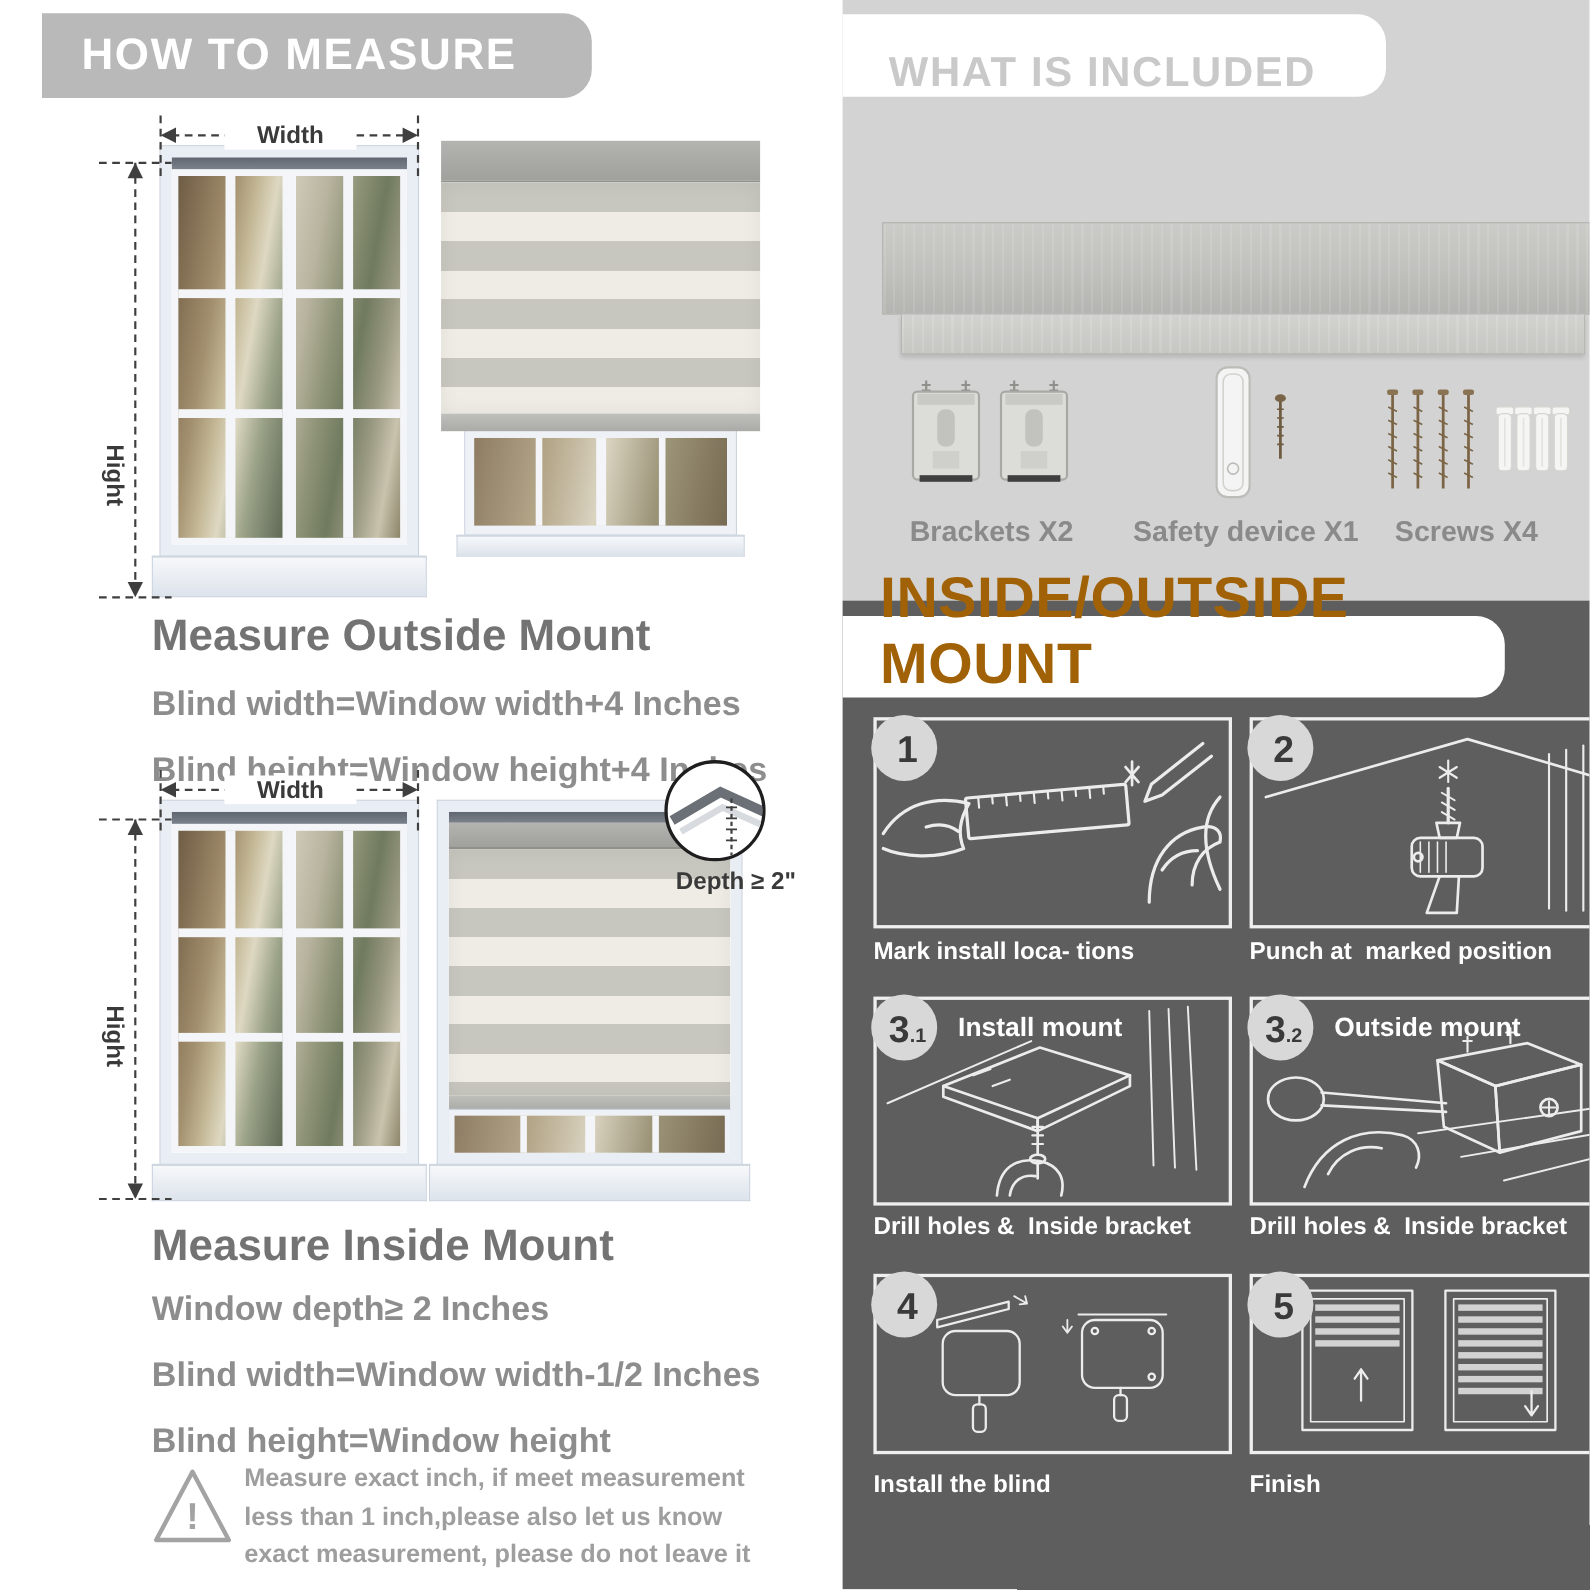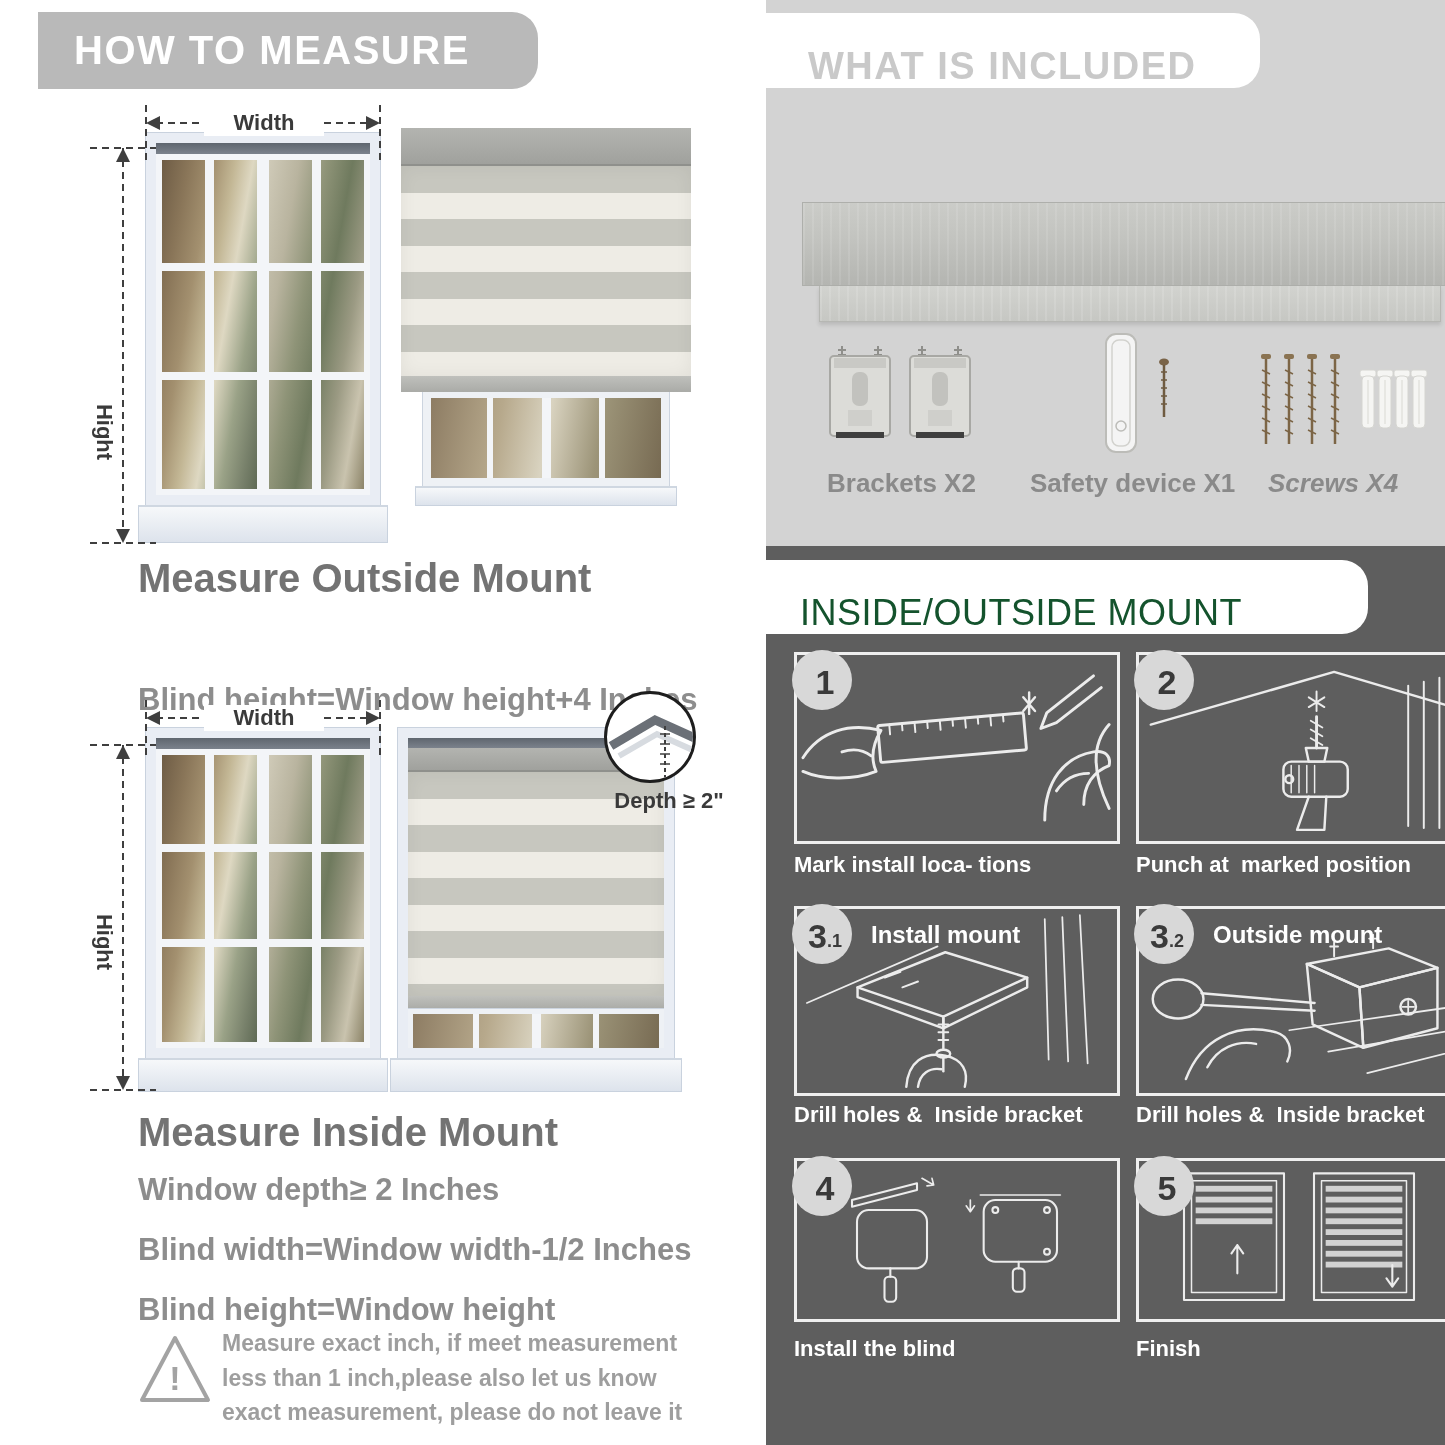--- a/index.html
+++ b/index.html
@@ -43,21 +43,21 @@
   .mini-photo{border:8px solid #eef1f5;outline:1px solid #ccd4df;background:
       linear-gradient(#f3f5f8,#f3f5f8) 50% 0/9px 100% no-repeat,
       linear-gradient(#f3f5f8,#f3f5f8) 25% 0/6px 100% no-repeat,
       linear-gradient(#f3f5f8,#f3f5f8) 75% 0/6px 100% no-repeat,
       linear-gradient(100deg,#8d7c63 0%,#b7a98c 30%,#d9d3c0 50%,#9c9478 72%,#776a52 100%);}
 
   
   .panel-light{background:#d3d3d3;}
   .panel-dark{background:#5e5e5e;}
   .included-header{color:#c9c9c9;font-weight:bold;font-size:38px;letter-spacing:1.5px;padding-left:42px;}
-  .mount-header{color:#14532d;font-weight:normal;font-size:36px;letter-spacing:0.5px;padding-left:34px;}
+  .mount-header{color:#a16207;font-weight:bold;font-size:52px;letter-spacing:0.5px;padding-left:34px;}
   .product-label{font-size:33px;font-weight:bold;color:#7d7d7d;text-align:center;}
   .item-label{font-size:26px;font-weight:bold;color:#8a8a8a;}
   .rail-main{background:
       repeating-linear-gradient(90deg,rgba(255,255,255,0.10) 0 2px,rgba(0,0,0,0.0) 2px 9px),
       linear-gradient(180deg,#cbccc8 0%,#c2c3bf 45%,#b4b5b1 100%);
       border:1px solid #aeafab;}
   .rail-lip{background:
       repeating-linear-gradient(90deg,rgba(255,255,255,0.12) 0 2px,rgba(0,0,0,0.0) 2px 9px),
       linear-gradient(180deg,#d2d3cf,#c6c7c3);
       border:1px solid #b6b7b3;border-top:none;box-shadow:0 3px 4px rgba(0,0,0,0.12);}
@@ -115,20 +115,21 @@
   <div class="abs mini-photo" style="left:385px;top:390px;width:246px;height:96px;"></div>
   <div class="abs sill" style="left:377px;top:486px;width:262px;height:20px;"></div>
 
   <div class="abs" style="left:363px;top:128px;width:290px;">
     <div class="blind-rail" style="height:36px;"></div>
     <div class="zebra-fabric" style="height:210px;"></div>
     <div class="blind-bottomrail" style="height:16px;"></div>
   </div>
 
   <div class="abs h-title" style="left:100px;top:556px;">Measure Outside Mount</div>
+  <div class="abs rule-line" style="left:100px;top:622px;">Blind width=Window width+4 Inches</div>
   <div class="abs rule-line" style="left:100px;top:682px;">Blind height=Window height+4 Inches</div>
 
   <div class="abs win-frame" style="left:108px;top:728px;width:234px;height:330px;">
     <div class="win-inner">
       <div class="win-track"></div>
       <div class="sashes">
         <div class="sash facade"></div>
         <div class="sash tree"></div>
       </div>
     </div>
@@ -268,21 +269,21 @@
       <g transform="translate(157,0)">
           <rect x="-2" y="24" width="16" height="7" rx="2" fill="#f5f5f3" stroke="#d5d5d1"></rect>
           <rect x="0" y="30" width="12" height="52" rx="4" fill="#f5f5f3" stroke="#d5d5d1"></rect>
           <path d="M6,34 v44" stroke="#e2e2de" stroke-width="1.5"></path>
         </g>
     </g>
   </svg>
 
   <div class="abs item-label" style="left:789px;top:468px;">Brackets X2</div>
   <div class="abs item-label" style="left:992px;top:468px;">Safety device X1</div>
-  <div class="abs item-label" style="left:1230px;top:468px;font-style:italic;">Screws X4</div>
+  <div class="abs item-label" style="left:1230px;top:468px;">Screws X4</div>
 
   <div class="abs panel-dark" style="left:728px;top:546px;width:717px;height:899px;"></div>
 
   <div class="abs banner-white" style="left:728px;top:560px;width:602px;height:74px;">
     <span class="mount-header">INSIDE/OUTSIDE MOUNT</span>
   </div>
 
   <div class="step-box" style="left:756px;top:652px;width:326px;height:192px;">
     <svg class="lineart" viewBox="0 0 320 180" preserveAspectRatio="xMidYMid meet">
       <g stroke="#ececec" stroke-width="3" fill="none" stroke-linecap="round" stroke-linejoin="round">

